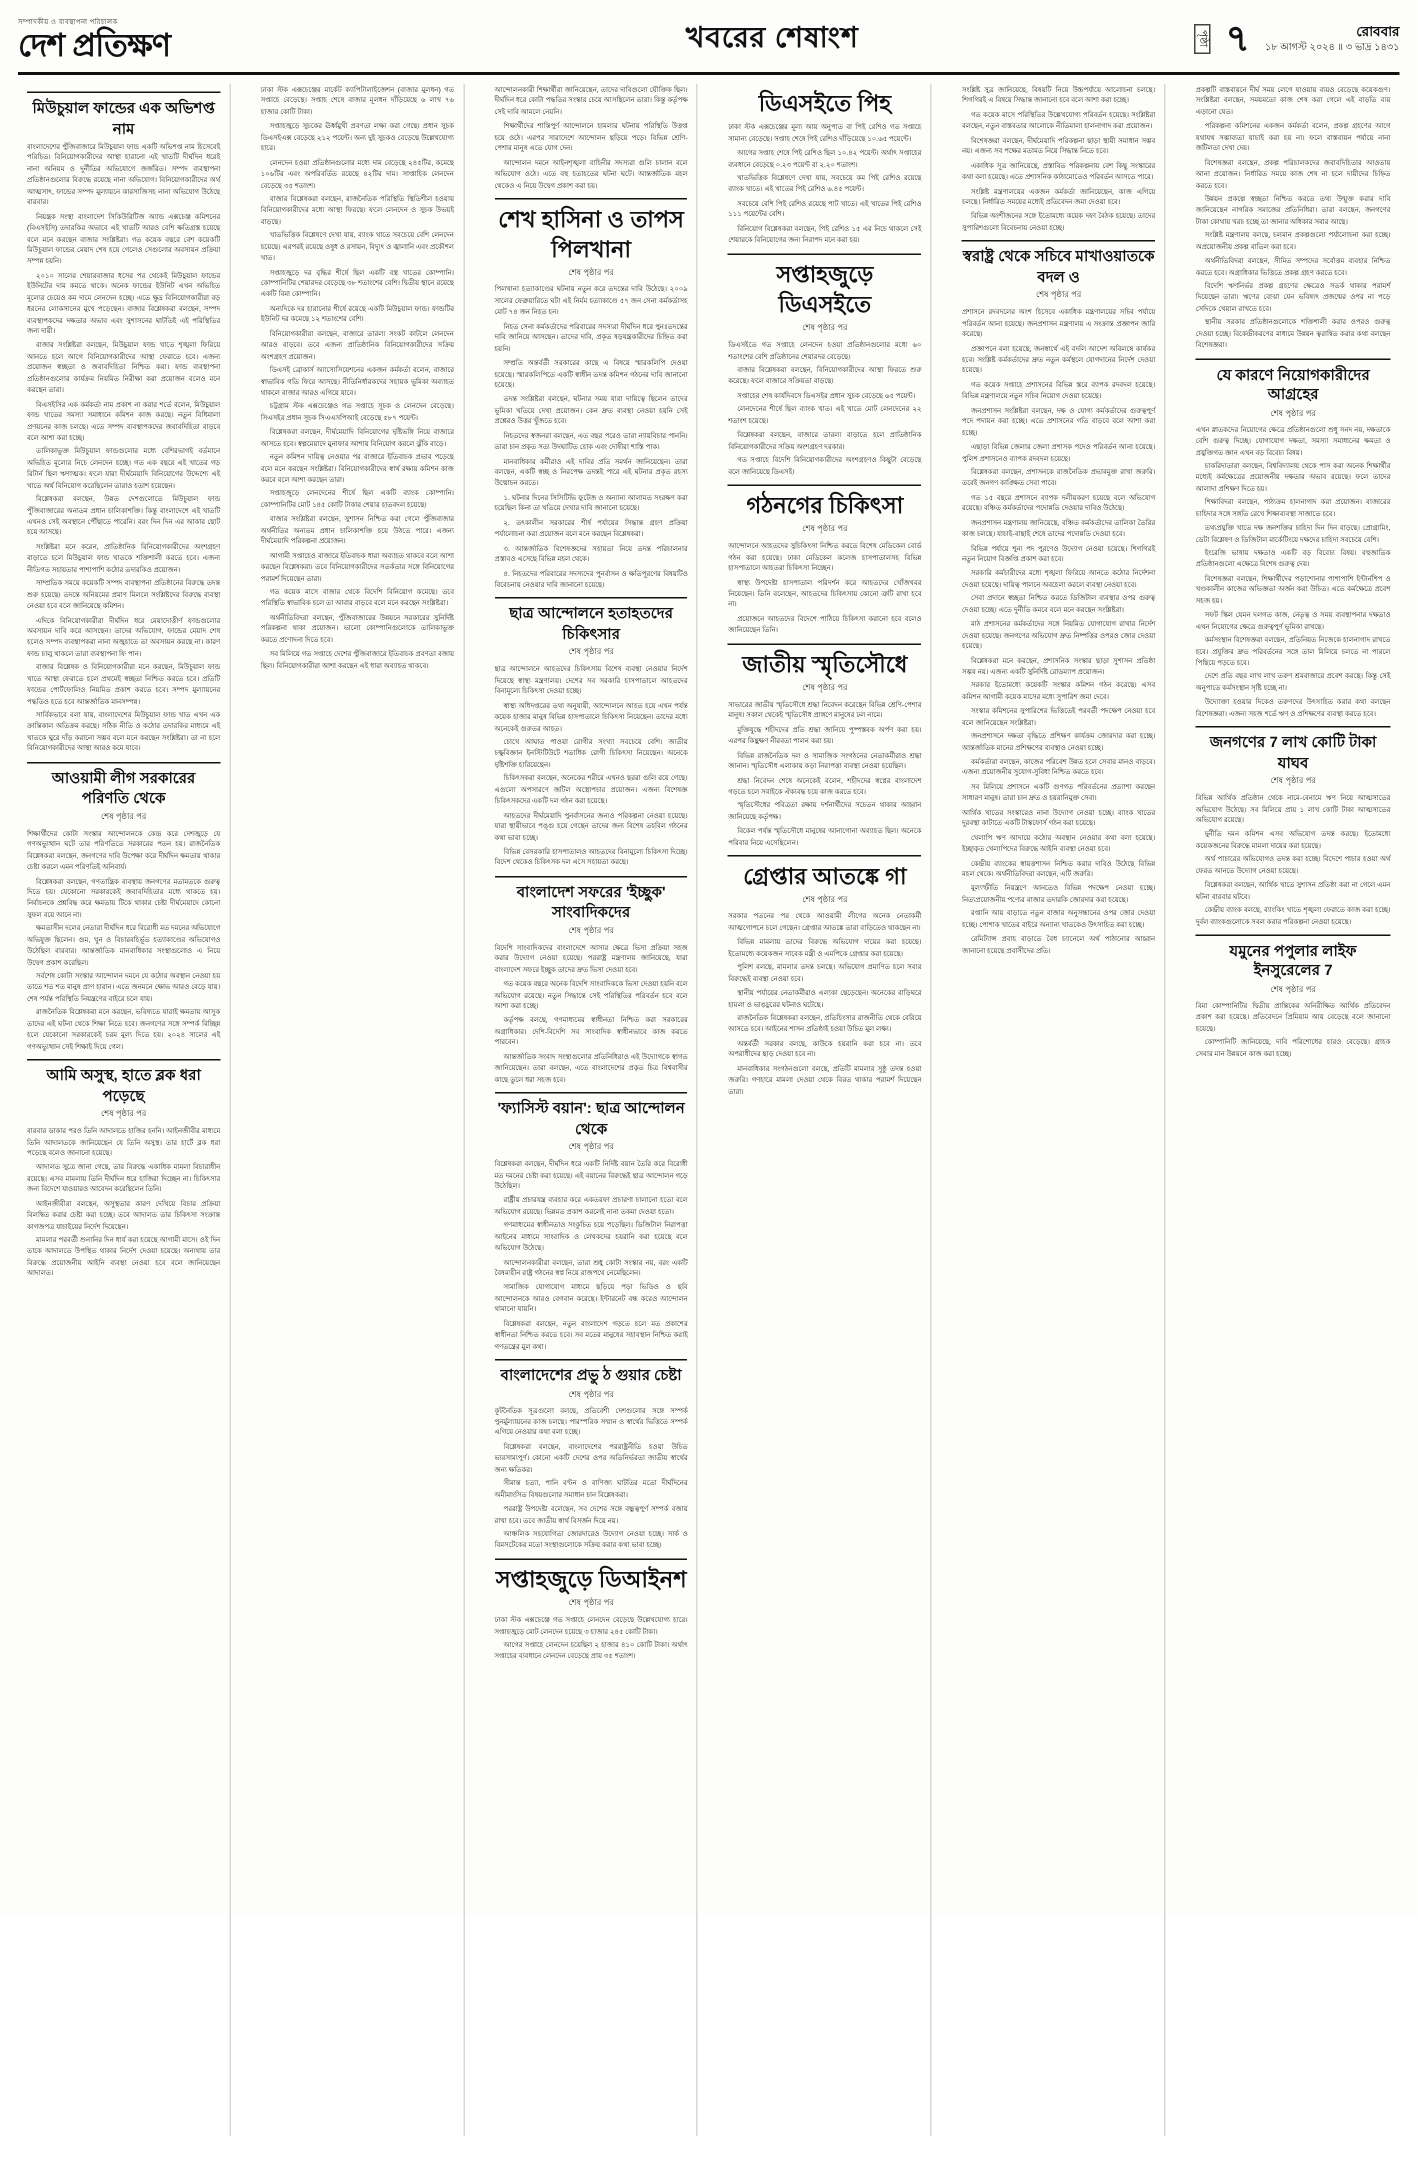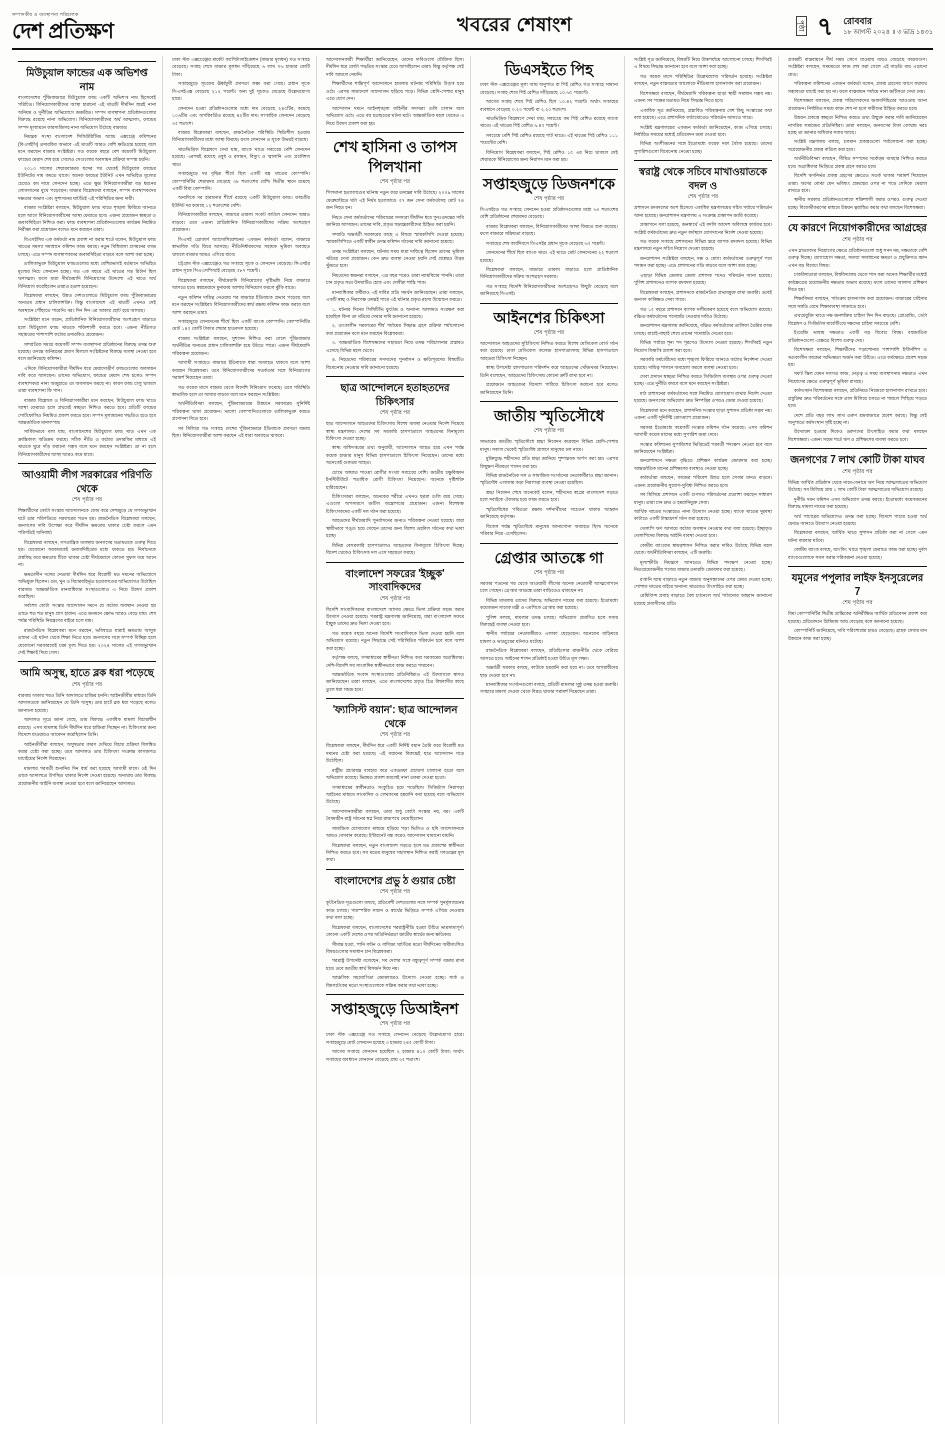--- a/index.html
+++ b/index.html
@@ -65,28 +65,28 @@
     line-height: 1;
     color: #222;
   }
   .page-num {
     font-size: 25px;
     font-weight: bold;
     line-height: 1;
     padding: 0 4px;
   }
   .date-block { display: flex; flex-direction: column; line-height: 1.25; }
-  .day-name { font-size: 9px; font-weight: bold; }
+  .day-name { font-size: 9px; font-weight: bold; text-align: right; }
   .date-line { font-size: 6.5px; color: #222; }
 
   
   .cols {
     display: grid;
     grid-template-columns: repeat(6, 1fr);
-    gap: 3px;
+    gap: 14px;
     height: 1368px;
   }
   .col {
     padding: 0 6px;
     border-right: 1px solid #d8d8d4;
     overflow: hidden;
   }
   .col:last-child { border-right: none; }
 
   .headline {
@@ -300,34 +300,34 @@
           <div class="body">
             <p>ঢাকা স্টক এক্সচেঞ্জের মূল্য আয় অনুপাত বা পিই রেশিও গত সপ্তাহে সামান্য বেড়েছে। সপ্তাহ শেষে পিই রেশিও দাঁড়িয়েছে ১০.৬৫ পয়েন্টে।</p>
             <p>আগের সপ্তাহ শেষে পিই রেশিও ছিল ১০.৪২ পয়েন্ট। অর্থাৎ সপ্তাহের ব্যবধানে বেড়েছে ০.২৩ পয়েন্ট বা ২.২০ শতাংশ।</p>
             <p>খাতভিত্তিক বিশ্লেষণে দেখা যায়, সবচেয়ে কম পিই রেশিও রয়েছে ব্যাংক খাতে। এই খাতের পিই রেশিও ৬.৪৫ পয়েন্ট।</p>
             <p>সবচেয়ে বেশি পিই রেশিও রয়েছে পাট খাতে। এই খাতের পিই রেশিও ১১১ পয়েন্টের বেশি।</p>
             <p>বিনিয়োগ বিশ্লেষকরা বলছেন, পিই রেশিও ১৫ এর নিচে থাকলে সেই শেয়ারকে বিনিয়োগের জন্য নিরাপদ মনে করা হয়।</p>
           </div>
         </div>
         <div>
           <div class="rule"></div>
-          <div class="headline">সপ্তাহজুড়ে ডিজনশকে</div>
+          <div class="headline">সপ্তাহজুড়ে ডিএসইতে</div>
           <div class="contd">শেষ পৃষ্ঠার পর</div>
           <div class="body">
             <p>ডিএসইতে গত সপ্তাহে লেনদেন হওয়া প্রতিষ্ঠানগুলোর মধ্যে ৬০ শতাংশের বেশি প্রতিষ্ঠানের শেয়ারদর বেড়েছে।</p>
             <p>বাজার বিশ্লেষকরা বলছেন, বিনিয়োগকারীদের আস্থা ফিরতে শুরু করেছে। ফলে বাজারে সক্রিয়তা বাড়ছে।</p>
             <p>সপ্তাহের শেষ কার্যদিবসে ডিএসইর প্রধান সূচক বেড়েছে ৬৫ পয়েন্ট।</p>
             <p>লেনদেনের শীর্ষে ছিল ব্যাংক খাত। এই খাতে মোট লেনদেনের ২২ শতাংশ হয়েছে।</p>
             <p>বিশ্লেষকরা বলছেন, বাজারে তারল্য বাড়াতে হলে প্রাতিষ্ঠানিক বিনিয়োগকারীদের সক্রিয় অংশগ্রহণ দরকার।</p>
             <p>গত সপ্তাহে বিদেশি বিনিয়োগকারীদের অংশগ্রহণও কিছুটা বেড়েছে বলে জানিয়েছে ডিএসই।</p>
           </div>
         </div>
         <div>
           <div class="rule"></div>
-          <div class="headline">আইনশের চিকিৎসা</div>
+          <div class="headline">গঠনগের চিকিৎসা</div>
           <div class="contd">শেষ পৃষ্ঠার পর</div>
           <div class="body">
             <p>আন্দোলনে আহতদের সুচিকিৎসা নিশ্চিত করতে বিশেষ মেডিকেল বোর্ড গঠন করা হয়েছে। ঢাকা মেডিকেল কলেজ হাসপাতালসহ বিভিন্ন হাসপাতালে আহতরা চিকিৎসা নিচ্ছেন।</p>
             <p>স্বাস্থ্য উপদেষ্টা হাসপাতাল পরিদর্শন করে আহতদের খোঁজখবর নিয়েছেন। তিনি বলেছেন, আহতদের চিকিৎসায় কোনো ত্রুটি রাখা হবে না।</p>
             <p>প্রয়োজনে আহতদের বিদেশে পাঠিয়ে চিকিৎসা করানো হবে বলেও জানিয়েছেন তিনি।</p>
           </div>
         </div>
         <div>
           <div class="rule"></div>
           <div class="headline">জাতীয় স্মৃতিসৌধে</div>

